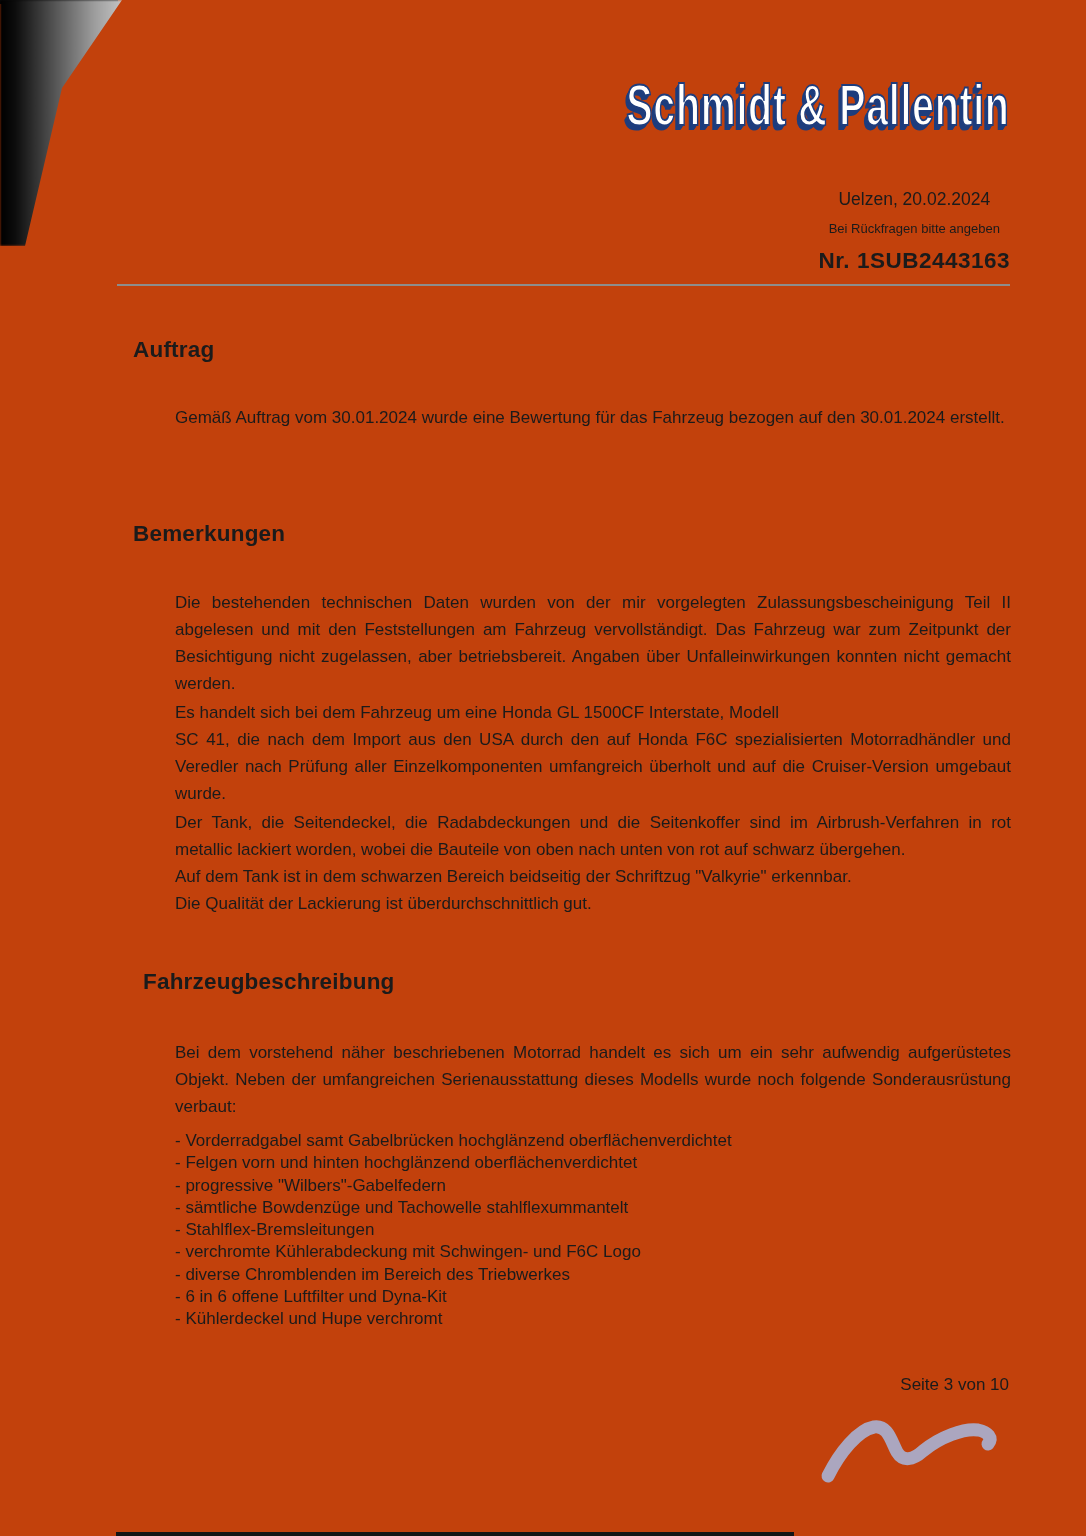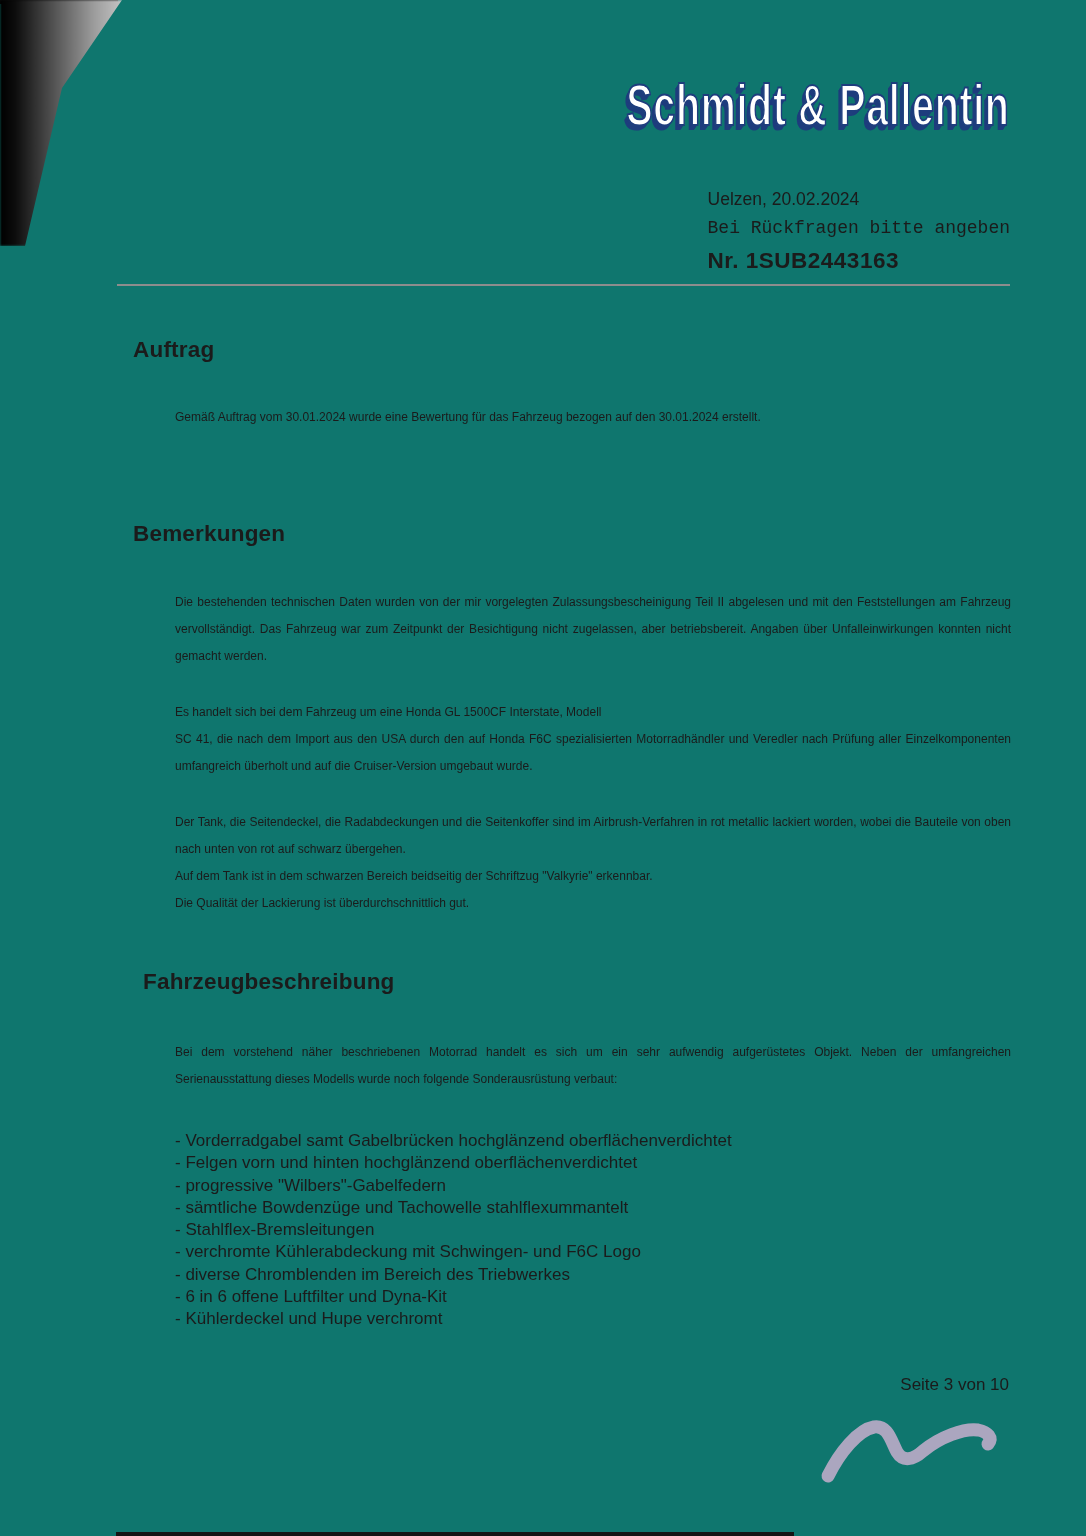--- a/index.html
+++ b/index.html
@@ -1,18 +1,18 @@
 <!DOCTYPE html>
 <html><head>
 <meta charset="utf-8">
 <style>
   html,body { margin:0; padding:0; background:#e9e9e9; }
   .page {
     position:relative; width:1086px; height:1536px; margin:0 auto;
-    background:#0f766e; overflow:hidden;
+    background:#c2410c; overflow:hidden;
     font-family:"Liberation Sans", sans-serif; color:#1b1b1b;
   }
 
   
   .artifact-topbar { position:absolute; left:0; top:0; width:118px; height:4px; background:#0b0b0b; }
   .artifact-wedge {
     position:absolute; left:0; top:0; width:230px; height:246px;
     background:linear-gradient(to right,#000 0,#0c0c0c 15px,#4c4c4c 50px,#9e9e9e 95px,#dcdcdc 140px,rgba(255,255,255,0) 185px);
     clip-path:polygon(0 0, 122px 0, 62px 88px, 25px 246px, 0 246px);
     filter:blur(1.2px);
@@ -20,33 +20,33 @@
   .artifact-bottomline { position:absolute; left:116px; top:1532px; width:678px; height:4px; background:#141414; }
 
   
   .logo {
     position:absolute; top:76px; right:76px; white-space:nowrap;
     font-size:58px; font-weight:bold; line-height:58px; letter-spacing:1px;
     transform:scaleX(0.68); transform-origin:right top;
     color:#ffffff; -webkit-text-stroke:2px #1e3d7d;
     text-shadow:-2px 2px 0 #1e3d7d,-3px 3px 0 #1e3d7d,-4px 4px 0 #1e3d7d,-5px 5px 0 #1e3d7d;
   }
-  .head-block { position:absolute; top:187px; right:76px; text-align:left; }
+  .head-block { position:absolute; top:187px; right:76px; text-align:center; }
   .place-date { font-size:17.5px; line-height:24px; }
-  .ref-hint   { font-size:18px; line-height:17px; margin-top:9px;font-family:Liberation Mono, monospace; }
+  .ref-hint   { font-size:13px; line-height:17px; margin-top:9px; }
   .ref-number { font-size:22.5px; font-weight:bold; line-height:27px; margin-top:10px; letter-spacing:0.5px; }
   .sep { position:absolute; left:117px; top:284px; width:893px; height:2px; background:#8d8d8d; }
 
   
   .section-heading { position:absolute; left:133px; font-size:22.5px; font-weight:bold; letter-spacing:0.2px; }
   #h-auftrag     { top:337px; }
   #h-bemerkungen { top:521px; }
   #h-fahrzeug    { top:969px;margin-left:10px; }
 
-  .body-text { position:absolute; left:175px; width:836px; font-size:12px; line-height:27px; text-align:justify; }
+  .body-text { position:absolute; left:175px; width:836px; font-size:17px; line-height:27px; text-align:justify; }
   .preline   { white-space:pre-line; }
   #p-auftrag { top:404px; }
   #p-bem1    { top:589px; }
   #p-bem2    { top:699px; }
   #p-bem3    { top:809px; }
   #p-fzb     { top:1039px; }
 
   .equip-list { position:absolute; left:175px; top:1130px; width:836px; font-size:17px; }
   .equip-item { line-height:22.3px; }
 

